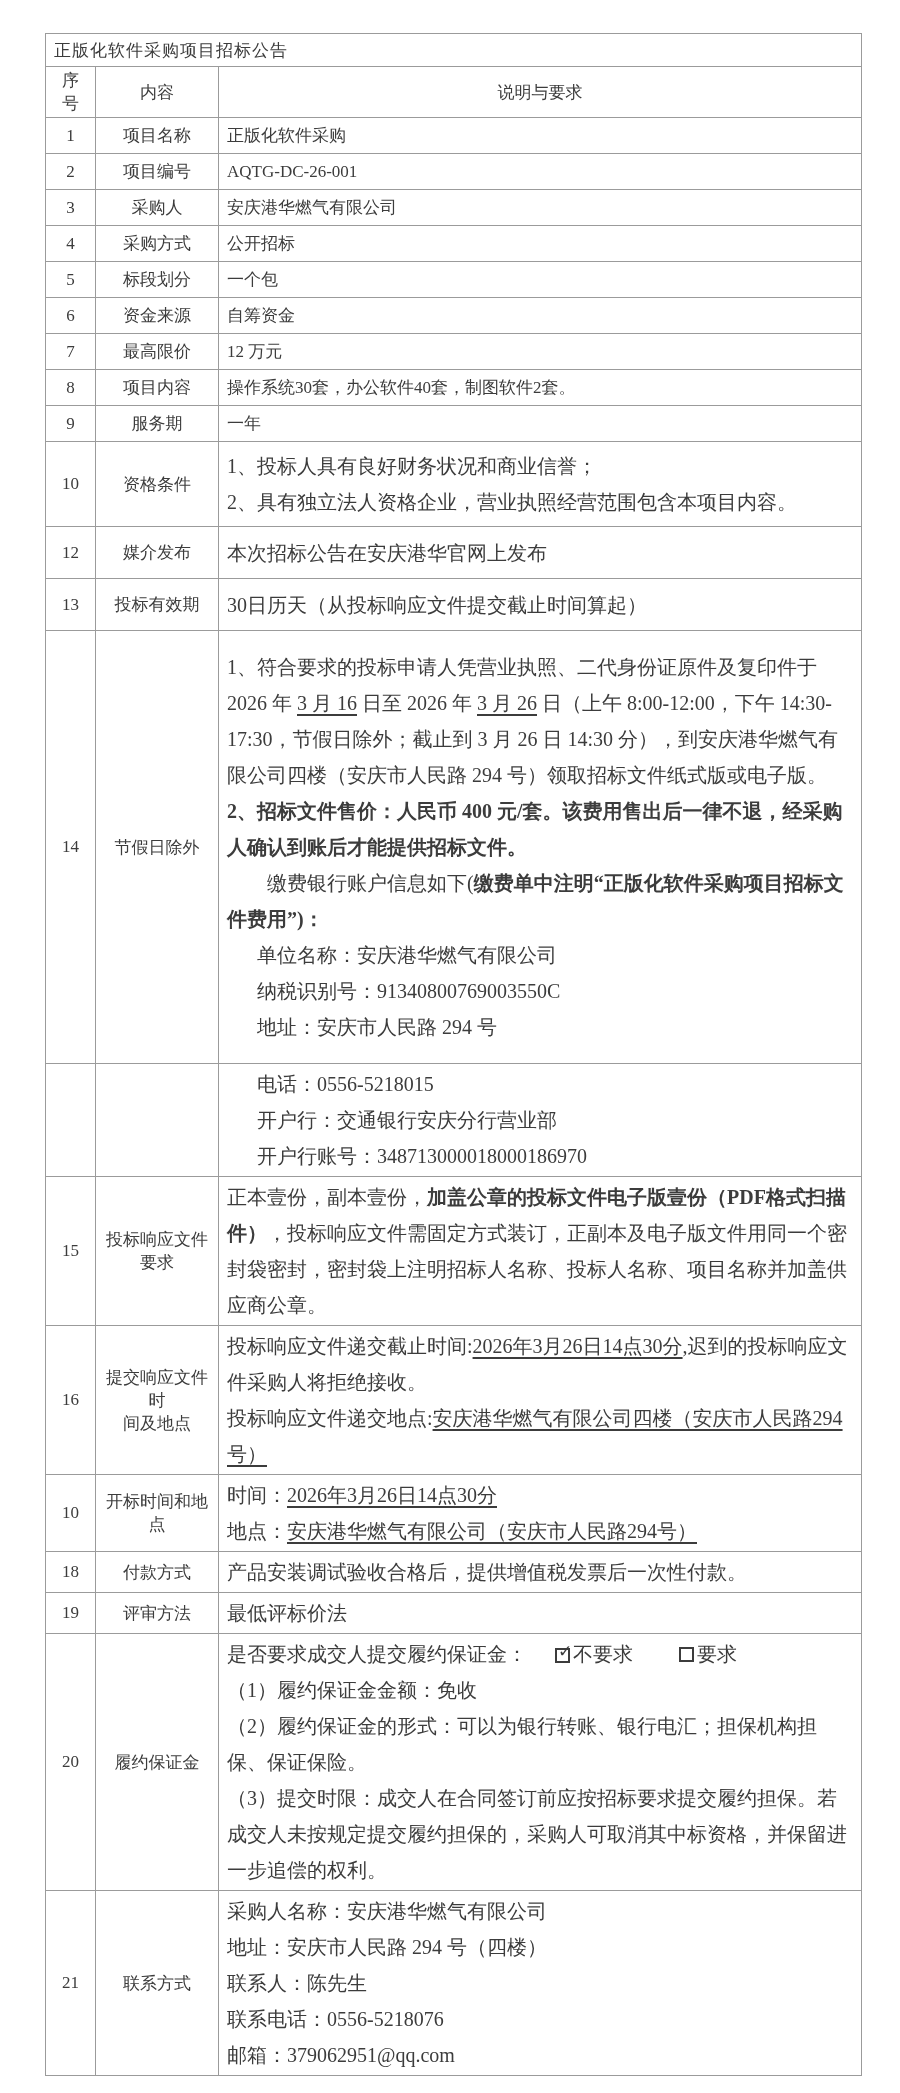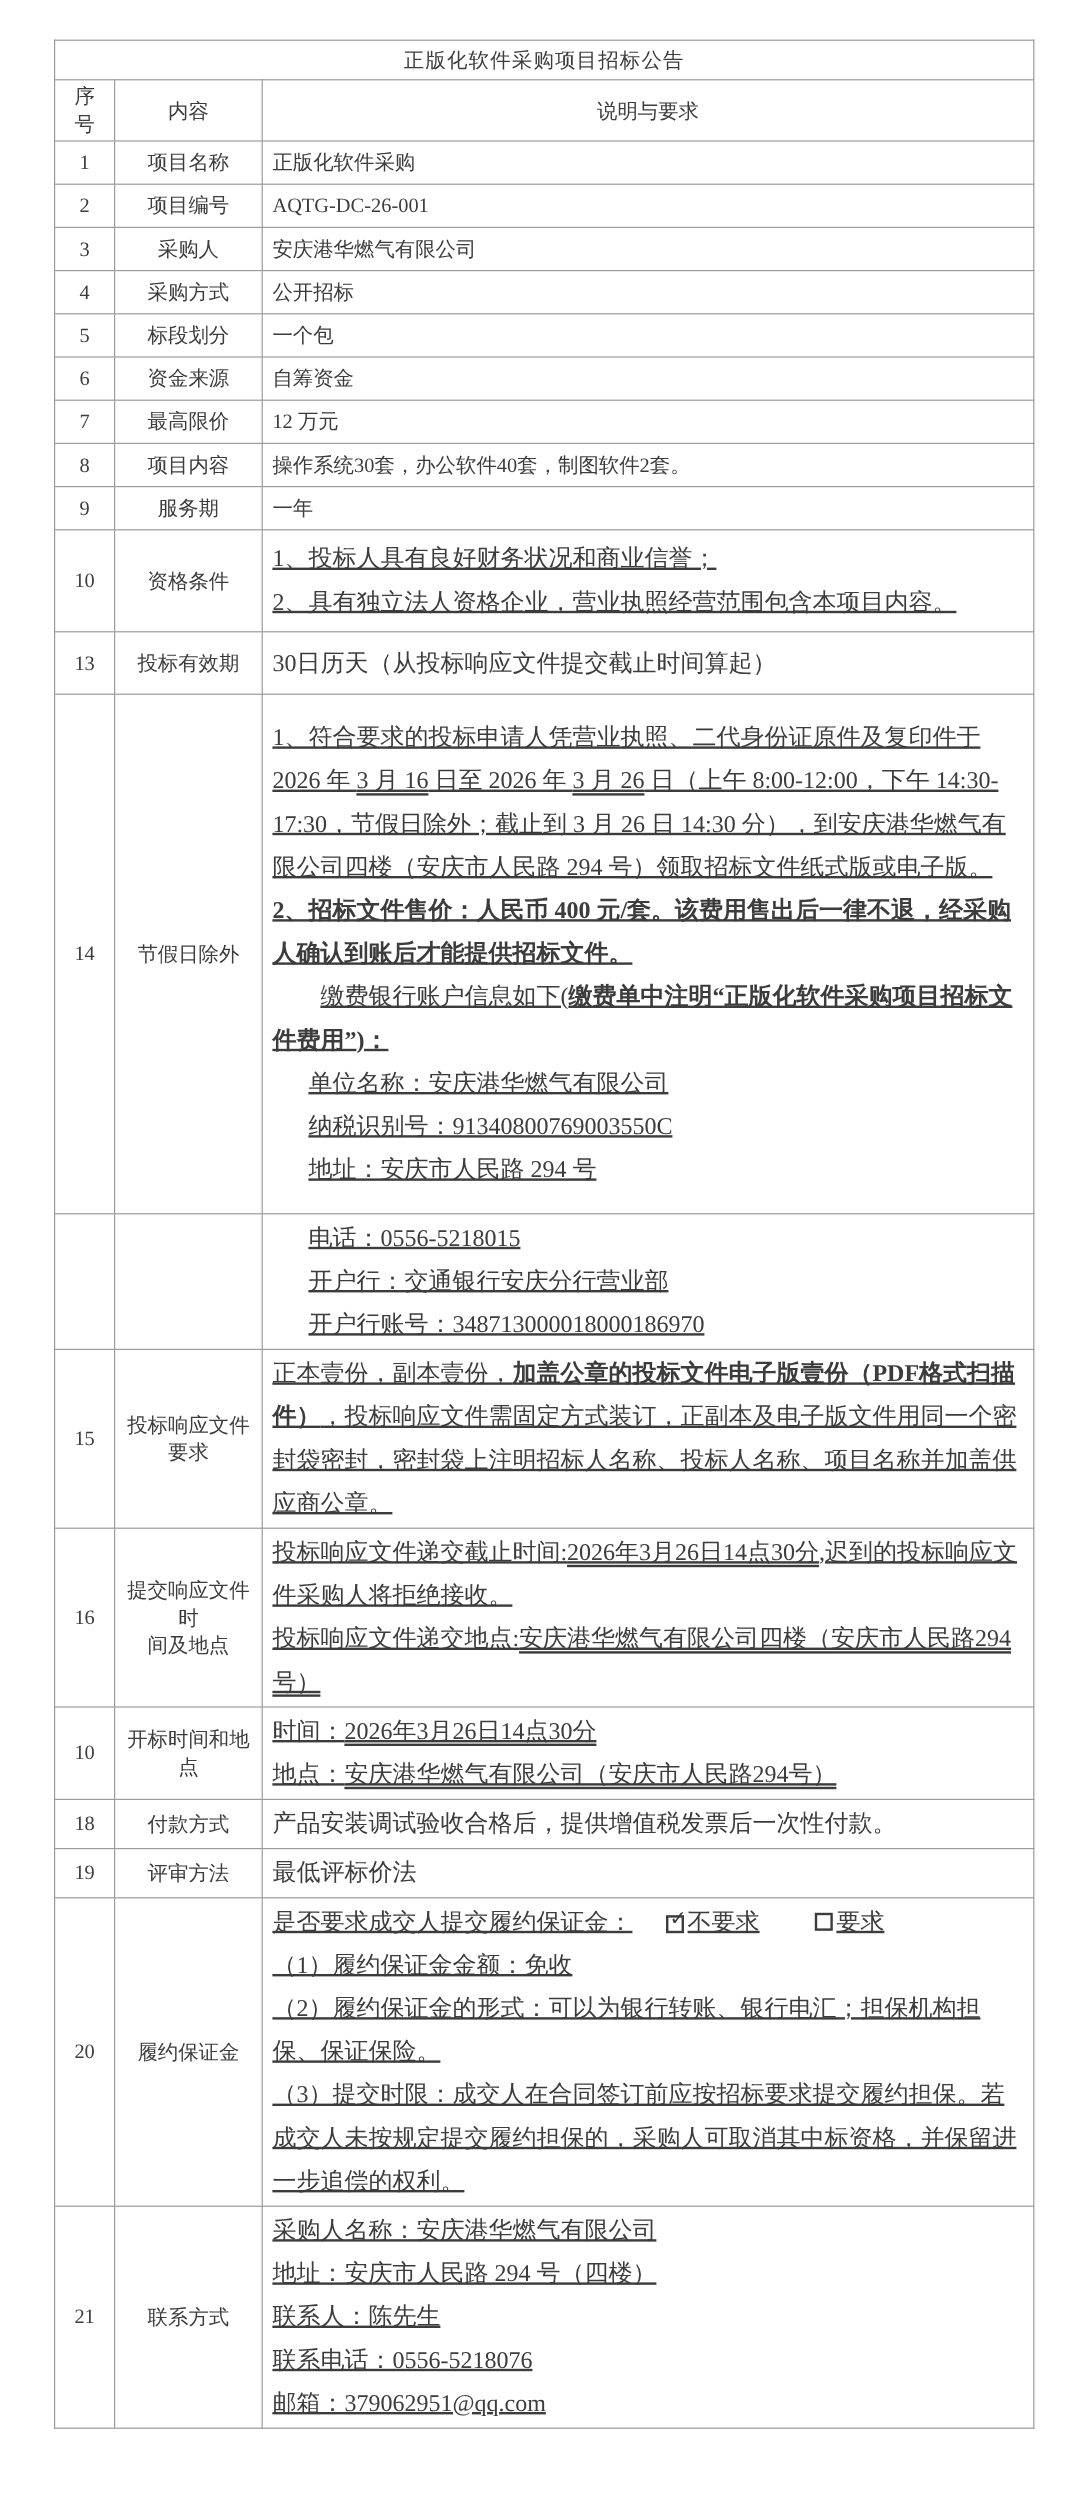--- a/index.html
+++ b/index.html
@@ -15,25 +15,25 @@
   td{
     border:1px solid #9b9b9b;
     padding:2px 8px;
     font-size:17px;
     vertical-align:middle;
     overflow:hidden;
   }
   col.c-num{width:50px;}
   col.c-lab{width:123px;}
   .num,.lab{text-align:center;}
-  .title-cell{text-align:center;letter-spacing:1px;}
+  .title-cell{letter-spacing:1px;}
   .hd{text-align:center;}
   .des{text-align:left;}
   td.lg{font-size:20px;line-height:36px;}
-  .p{line-height:36px;text-decoration:underline;}
+  .p{line-height:36px;}
   .u{text-decoration:underline;text-underline-offset:4px;text-align:right;}
   .b{font-weight:bold;}
   .indent2{text-indent:2em;}
   .bank{padding-left:30px;}
   
   .h33{height:33px;} .h34{height:34px;} .h36{height:36px;} .h37{height:37px;}
   .h52{height:52px;} .h70{height:70px;} .h85{height:85px;} .h115{height:88px;}
   .h143{height:143px;} .h144{height:144px;} .h181{height:181px;}
   .h250{height:250px;} .h433{height:433px;}
   
@@ -128,20 +128,25 @@
   <tr class="h85">
     <td class="num">10</td>
     <td class="lab">资格条件</td>
     <td class="des lg">
       <div class="p">1、投标人具有良好财务状况和商业信誉；</div>
       <div class="p">2、具有独立法人资格企业，营业执照经营范围包含本项目内容。</div>
     </td>
   </tr>
 
 
+  <tr class="h52">
+    <td class="num">12</td>
+    <td class="lab">媒介发布</td>
+    <td class="des lg">本次招标公告在安庆港华官网上发布</td>
+  </tr>
 
   <tr class="h52">
     <td class="num">13</td>
     <td class="lab">投标有效期</td>
     <td class="des lg">30日历天（从投标响应文件提交截止时间算起）</td>
   </tr>
 
   <tr class="h433">
     <td class="num">14</td>
     <td class="lab">节假日除外</td>

